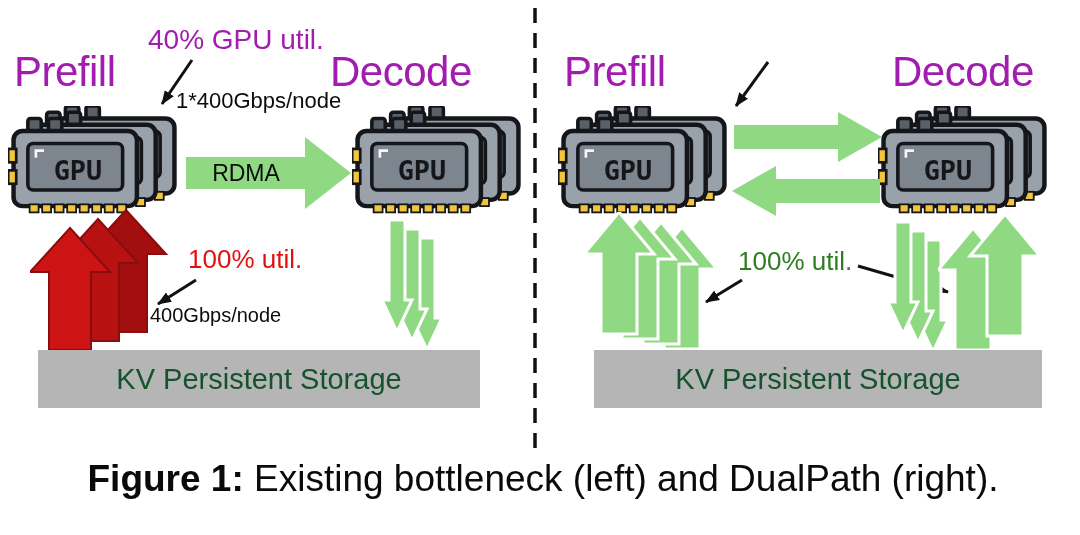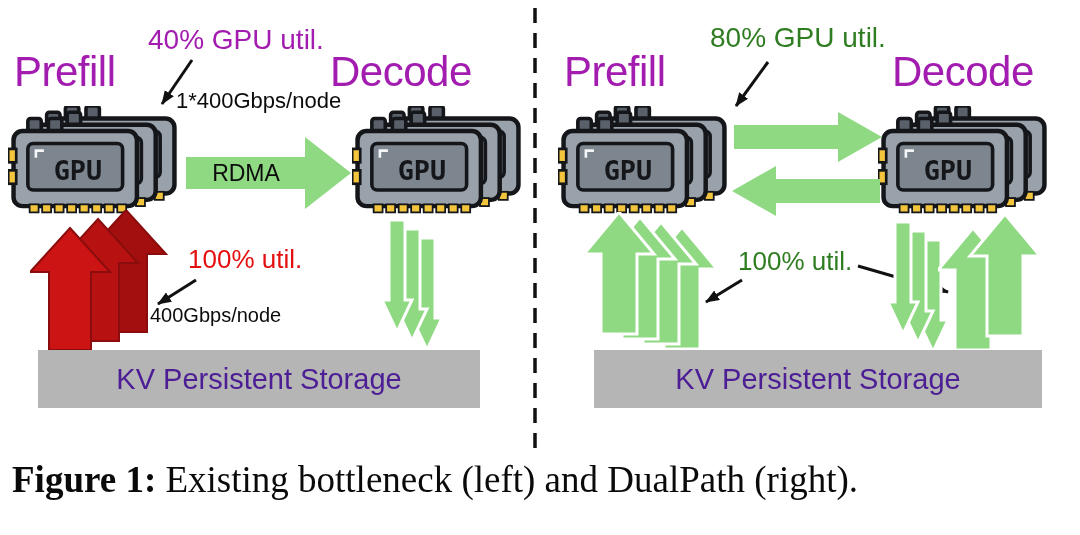--- a/index.html
+++ b/index.html
@@ -13,25 +13,26 @@
   .util-red { font-size:28px; color:#a21caf; }
   .util-green { font-size:28px; color:#2f7d21; }
   .util-red-sm { font-size:26px; color:#e41010; }
   .util-green-sm { font-size:26px; color:#2f7d21; }
   .bw { font-size:22px; color:#0c0c0c; }
   .bw-sm { font-size:20px; color:#0c0c0c;text-align:right; }
   .storage-bar {
     position:absolute; background:#b5b5b5; display:flex;
     align-items:center; justify-content:center;
   }
-  .storage-bar span { font-size:29px; color:#4c1d95; }
+  .storage-bar span { font-size:29px; color:#14532d; }
   .caption {
     position:absolute; left:12px; top:458px; width:1062px;
-    font-family:Liberation Serif, serif; font-size:37px; color:#0a0a0a;
+    font-family:Liberation Sans, sans-serif; font-size:37px; color:#0a0a0a;
     white-space:nowrap;
+    text-align:center;
   }
   .caption .pfx { font-weight:700; }
 </style>
 </head>
 <body>
 
 <div class="figure">
 
   <svg width="0" height="0" class="abs" aria-hidden="true">
     <defs>
@@ -203,21 +204,20 @@
     <span>KV Persistent Storage</span>
   </div>
 
   <svg class="abs" style="left:528px; top:6px;" width="14" height="444">
     <line x1="7" y1="2" x2="7" y2="442" stroke="#111" stroke-width="3.5" stroke-dasharray="15 10"></line>
   </svg>
 
   <div class="t title" style="left:564px; top:48px;">Prefill</div>
   <div class="t title" style="left:892px; top:48px;">Decode</div>
 
-  <div class="t util-green" style="left:710px; top:22px;">80% GPU util.</div>
   <svg class="abs" style="left:724px; top:56px;" width="56" height="56">
     <line x1="44" y1="6" x2="12" y2="50" stroke="#111" stroke-width="3" marker-end="url(#ah)"></line>
   </svg>
 
   <div class="abs" style="left:558px; top:106px;">
   <svg width="172" height="118" viewBox="0 0 192 132">
     <g transform="translate(42,0)">
       <rect x="22" y="0" width="15" height="22" rx="3" fill="#596069" stroke="#14161a" stroke-width="4"></rect>
       <rect x="45" y="0" width="15" height="22" rx="3" fill="#596069" stroke="#14161a" stroke-width="4"></rect>
       <rect x="6" y="14" width="138" height="84" rx="10" fill="#99a1ab" stroke="#14161a" stroke-width="5"></rect>

